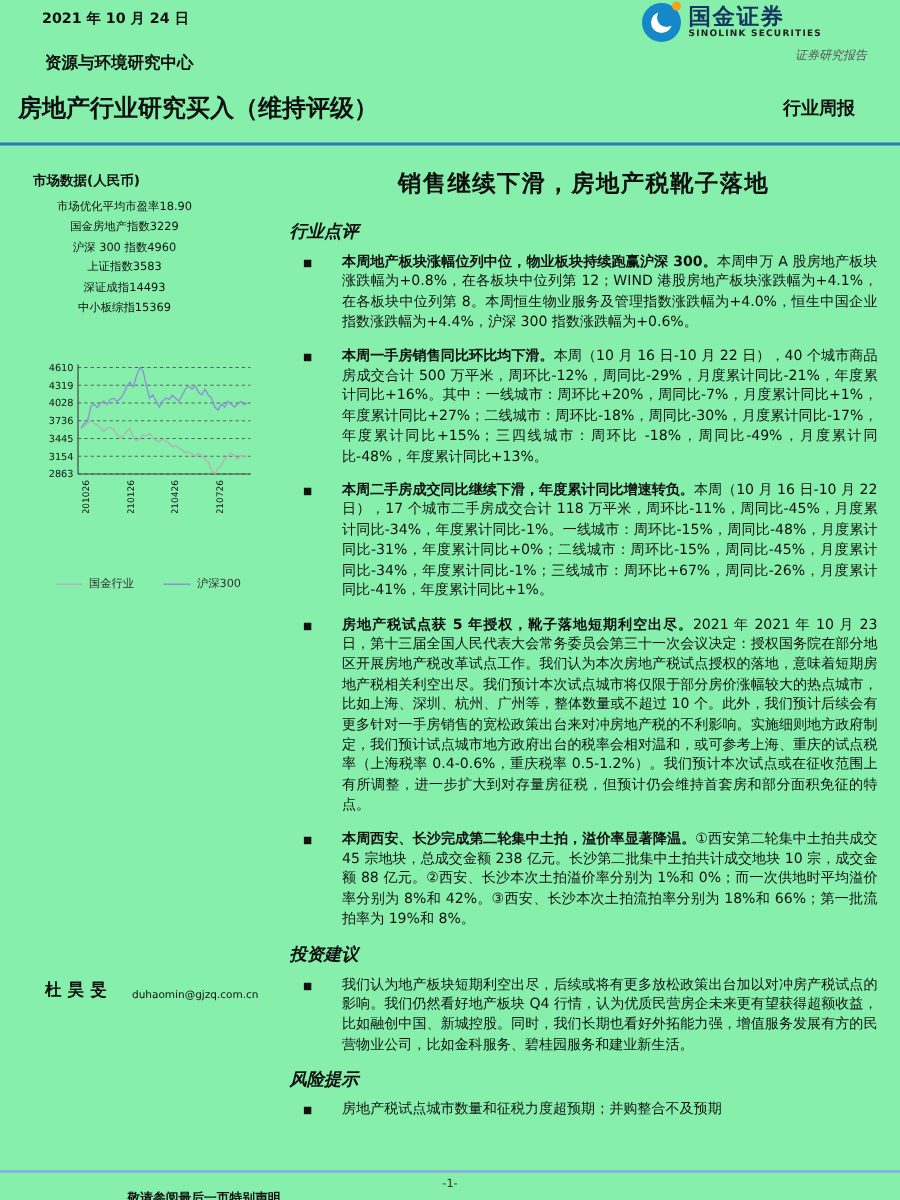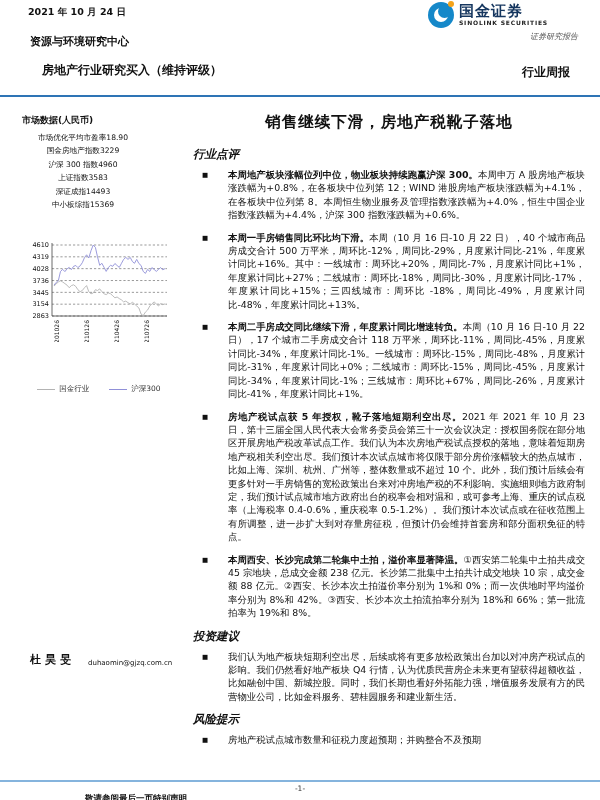--- a/index.html
+++ b/index.html
@@ -1,34 +1,34 @@
 <!DOCTYPE html>
 <html><head>
 <meta charset="utf-8">
 <style>
   html,body{margin:0;padding:0;background:#e8e8e8;}
-  .page{position:relative;width:600px;height:800px;background:#ffffff;overflow:hidden;
+  .page{position:relative;width:600px;height:800px;background:#86efac;overflow:hidden;
         font-family:"DejaVu Sans","Liberation Sans",sans-serif;color:#111;}
   
   .date{position:absolute;left:28px;top:6px;font-size:9.5px;font-weight:bold;}
   .brand{position:absolute;right:22px;top:2px;width:150px;}
   .brand-row{display:flex;align-items:center;gap:5px;}
   .logo-mark{position:relative;width:26px;height:26px;border-radius:50%;
              background:#1588c9;flex:0 0 auto;}
   .logo-mark::before{content:"";position:absolute;left:6px;top:6px;width:14px;height:14px;
              border-radius:50%;background:#fff;}
   .logo-mark::after{content:"";position:absolute;left:10px;top:3px;width:13px;height:13px;
              border-radius:50%;background:#1588c9;}
   .logo-dot{position:absolute;right:0px;top:-1px;width:6px;height:6px;border-radius:50%;
              background:#f5a31a;}
   .brand-cn{font-size:15px;font-weight:bold;color:#15365f;letter-spacing:1px;line-height:15px;}
   .brand-en{font-size:6px;font-weight:bold;color:#222;letter-spacing:.8px;}
   .brand-tag{font-size:8px;font-style:italic;color:#555;text-align:right;margin-top:3px;}
   .center-name{position:absolute;left:30px;top:34px;font-size:11px;font-weight:bold;}
-  .rating-line{position:absolute;left:42px;top:62px;font-size:12px;font-weight:bold;}
+  .rating-line{position:absolute;left:12px;top:62px;font-size:16px;font-weight:bold;}
   .report-type{position:absolute;right:30px;top:64px;font-size:12px;font-weight:bold;}
   .header-rule{position:absolute;left:0;top:95px;width:600px;height:2px;background:#2e74b5;}
   
   .market{position:absolute;left:22px;top:114px;width:122px;}
   .market-title{font-size:9px;font-weight:bold;margin-bottom:4px;}
   .mrow{display:flex;justify-content:center;font-size:7.6px;line-height:13.4px;}
   .mrow .val{font-weight:normal;}
   .chart-wrap{position:absolute;left:28px;top:242px;width:142px;}
   .legend{position:absolute;left:28px;top:384px;width:142px;display:flex;
           justify-content:center;gap:20px;font-size:7.5px;color:#333;}

